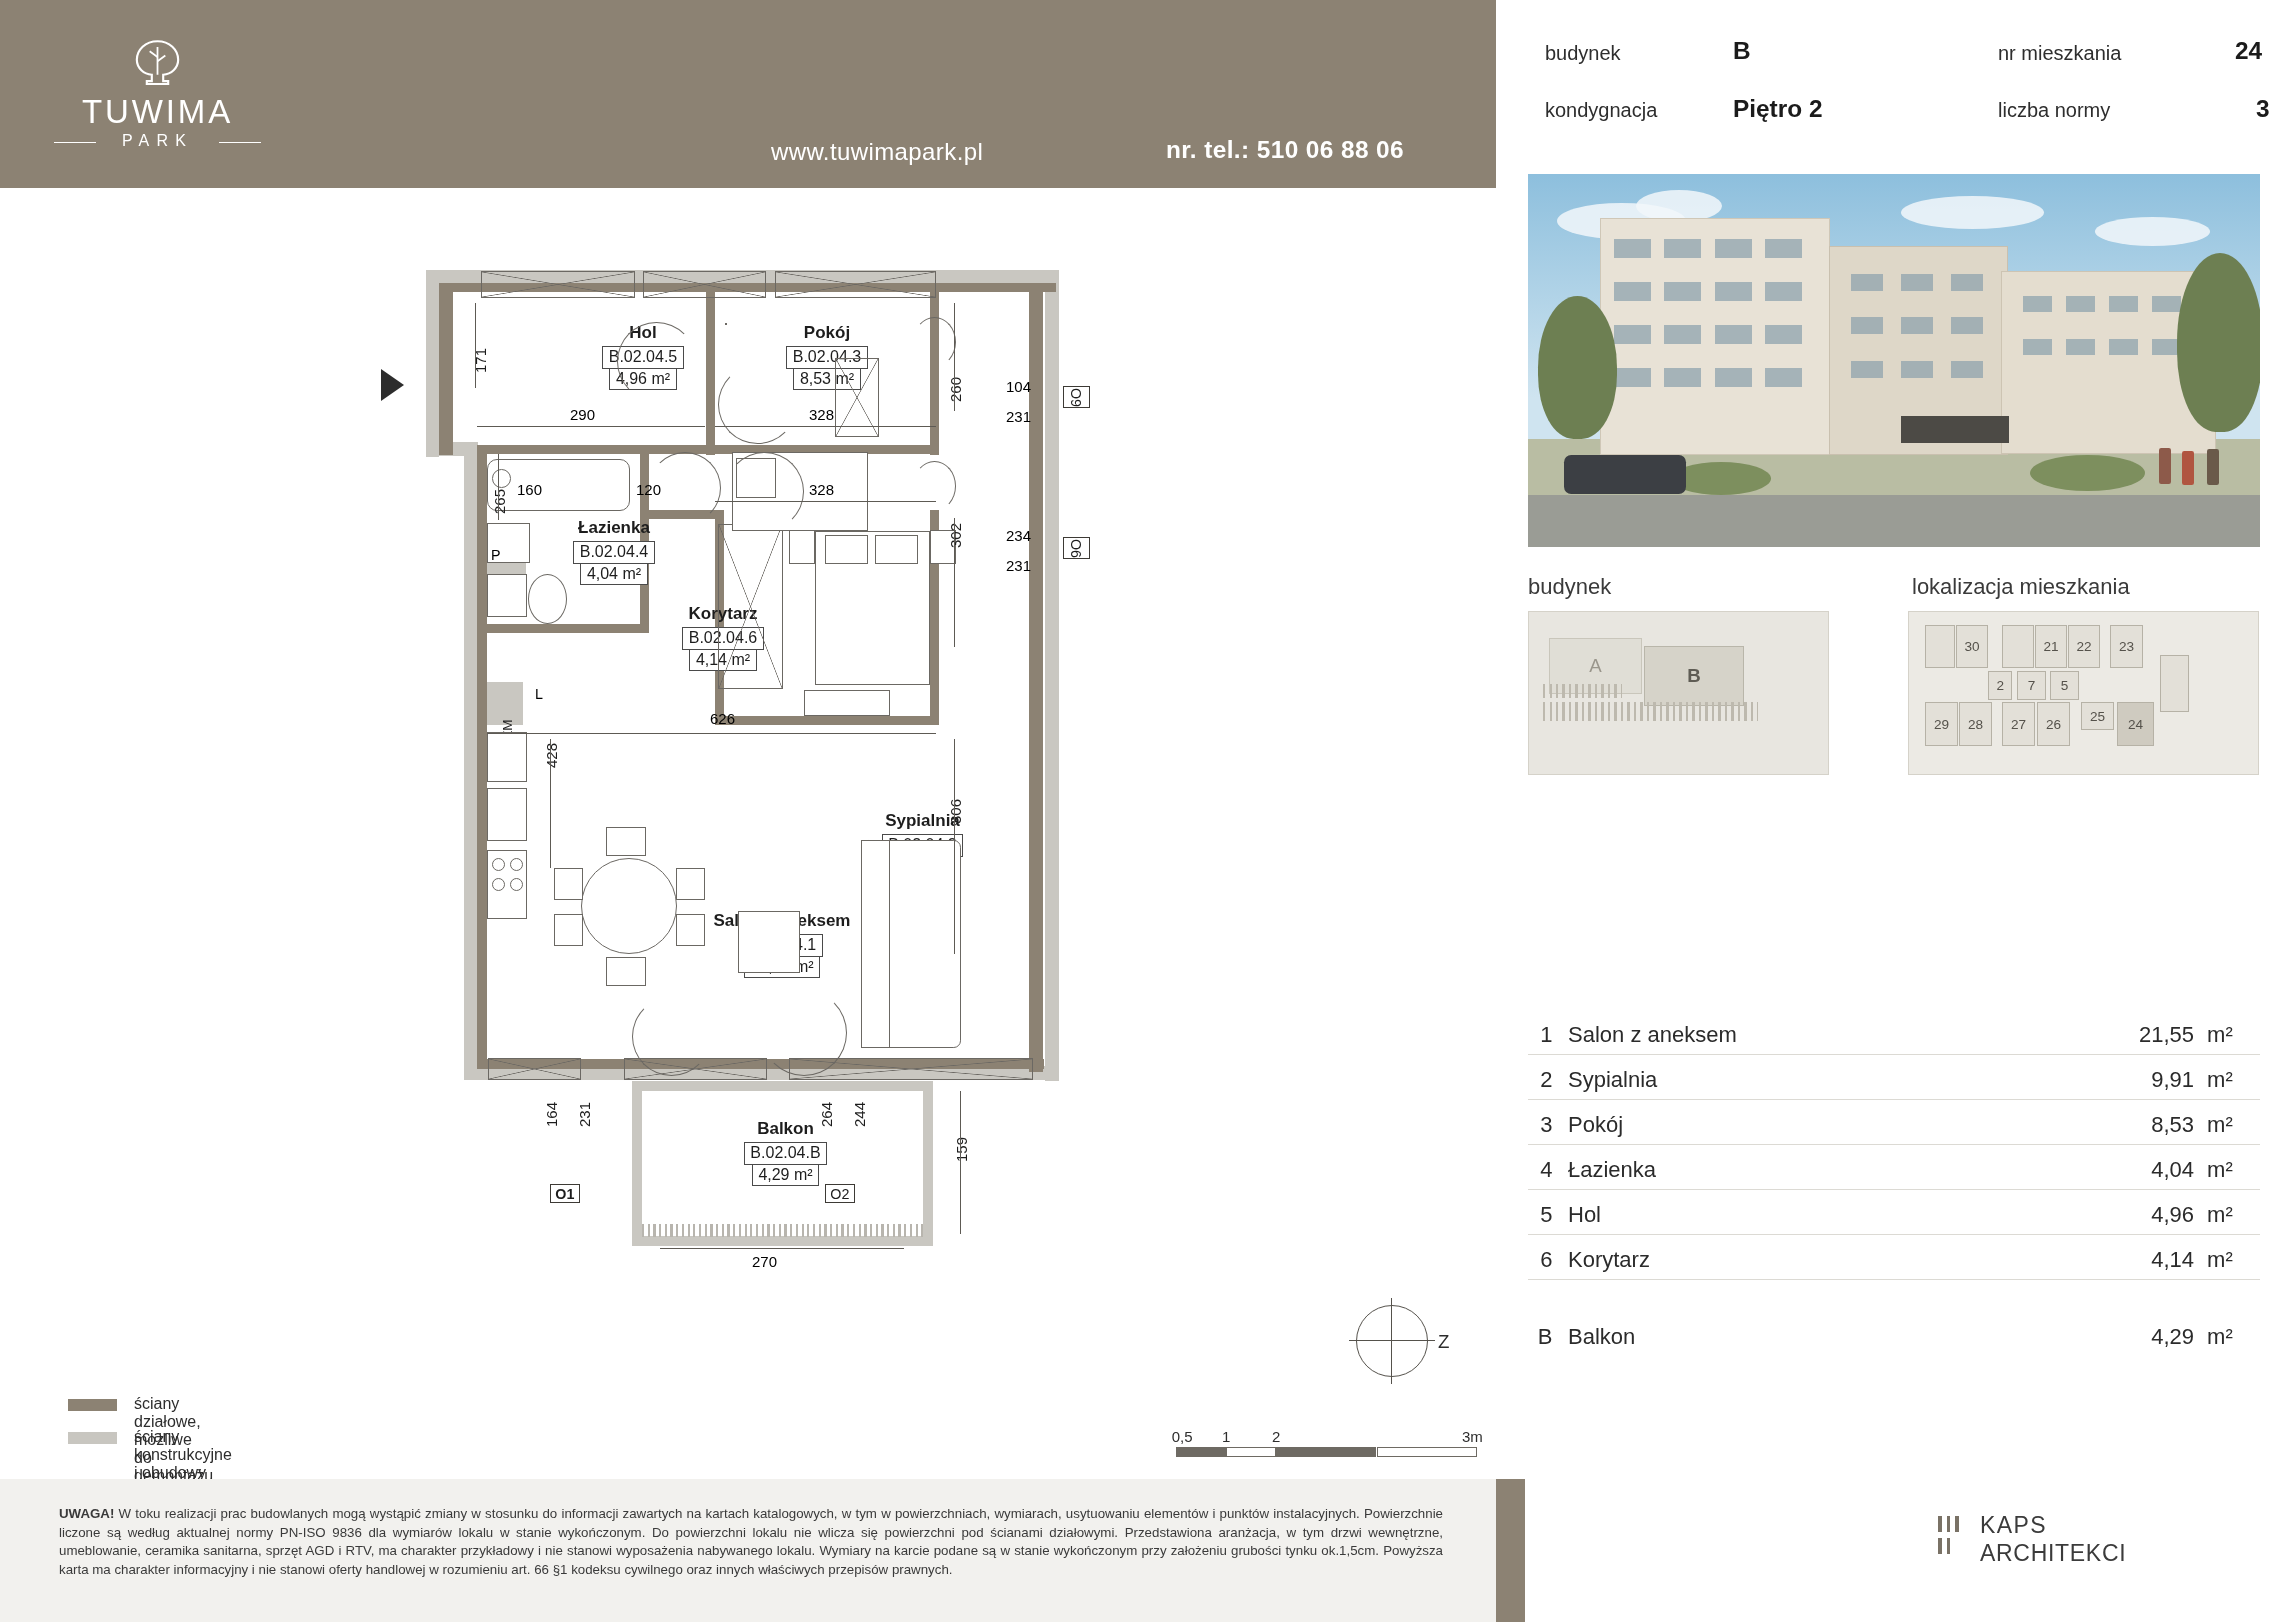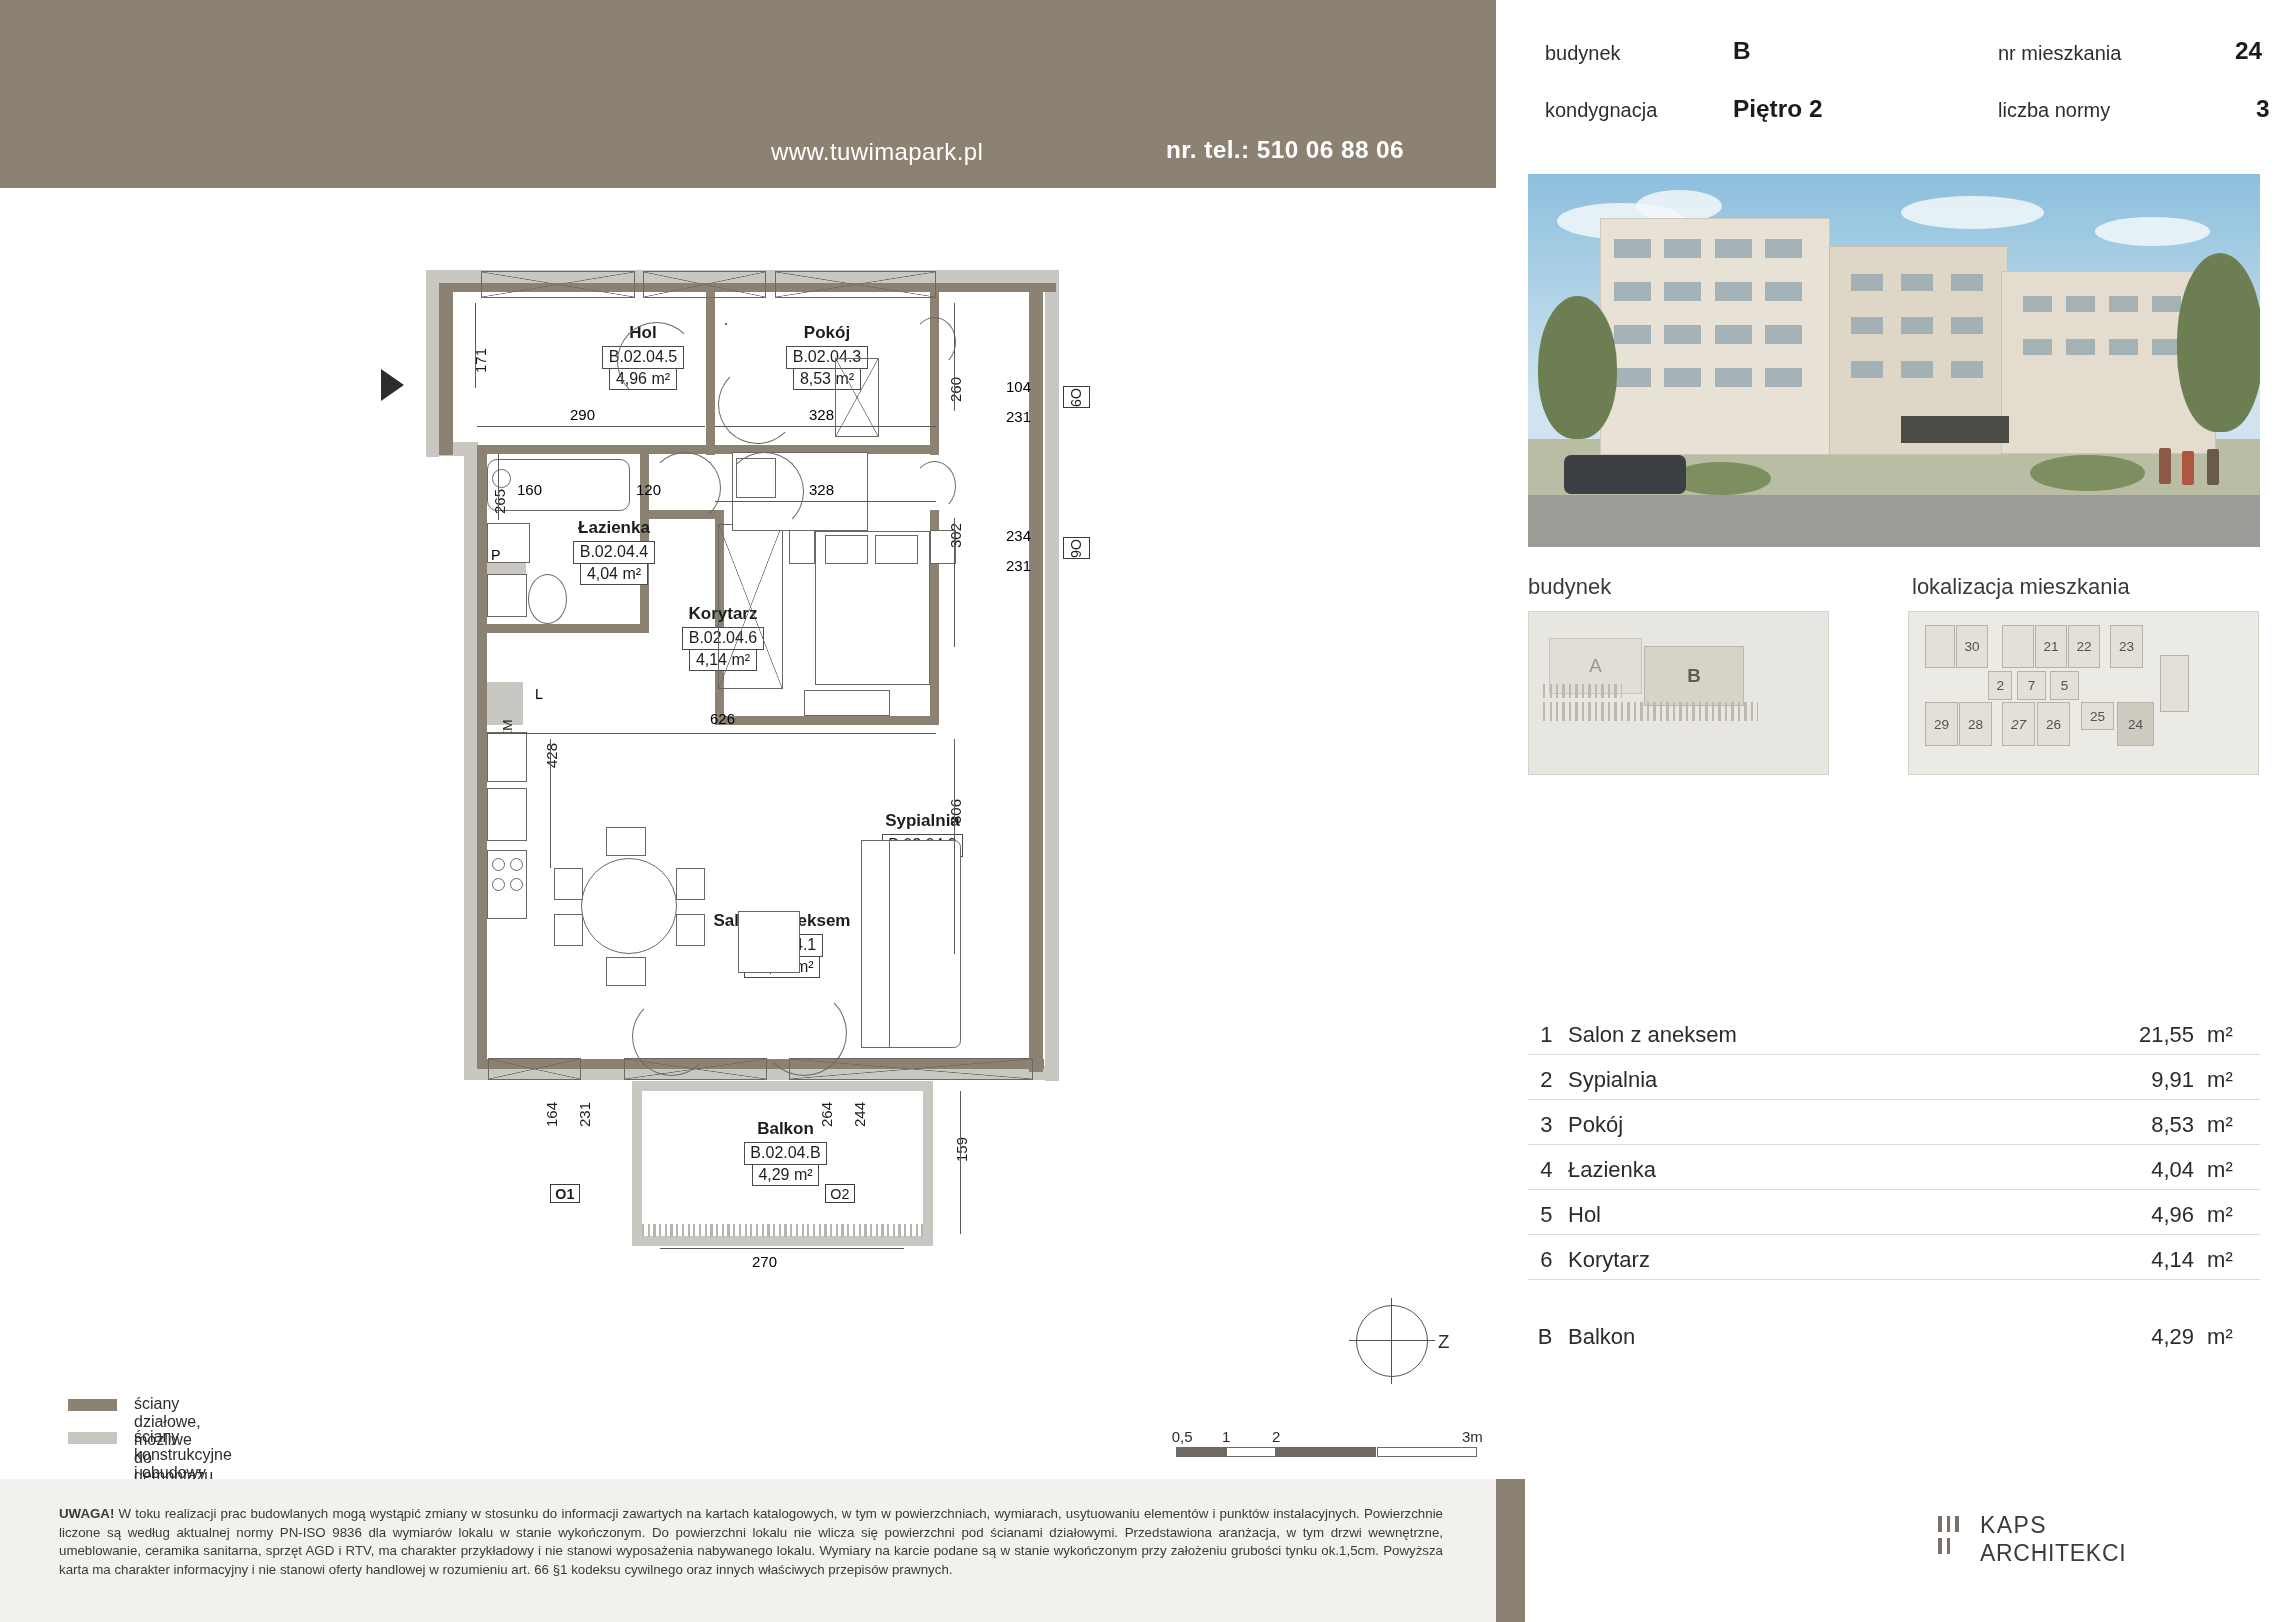--- a/index.html
+++ b/index.html
@@ -193,20 +193,31 @@
   .doorarc { position:absolute; border:1.1px solid #6b6863; border-radius:50%; background:transparent; }
 </style>
 </head>
 <body>
 
 <div class="page">
 
   <div class="topbar-left"></div>
   <div class="topbar-right"></div>
 
+  <div class="logo">
+    <svg width="79" height="57" viewBox="0 0 110 80">
+      <path d="M55 6 C38 6 26 18 26 32 C26 44 36 52 47 53 L47 62 L40 62 L40 66 L70 66 L70 62 L63 62 L63 53 C74 52 84 44 84 32 C84 18 72 6 55 6 Z" fill="none" stroke="#ffffff" stroke-width="3"></path>
+      <path d="M55 14 L55 53" stroke="#ffffff" stroke-width="2.5" fill="none"></path>
+      <path d="M55 28 L44 20 M55 34 L66 26" stroke="#ffffff" stroke-width="2.5" fill="none"></path>
+    </svg>
+    <div class="name">TUWIMA</div>
+    <div class="rule-l"></div>
+    <div class="rule-r"></div>
+    <div class="sub">PARK</div>
+  </div>
 
   <div class="www">www.tuwimapark.pl</div>
   <div class="tel">nr. tel.: 510 06 88 06</div>
 
   <div class="meta">
     <div class="lbl" style="left:49px; top:42px;">budynek</div>
     <div class="val big" style="left:237px; top:37px;">B</div>
     <div class="lbl" style="left:49px; top:99px;">kondygnacja</div>
     <div class="val big" style="left:237px; top:95px;">Piętro 2</div>
     <div class="lbl" style="left:502px; top:42px;">nr mieszkania</div>
@@ -288,21 +299,21 @@
     <div class="u" style="left:47px; top:13px; width:32px; height:43px;">30</div>
     <div class="u" style="left:93px; top:13px; width:32px; height:43px;"></div>
     <div class="u" style="left:126px; top:13px; width:32px; height:43px;">21</div>
     <div class="u" style="left:159px; top:13px; width:32px; height:43px;">22</div>
     <div class="u" style="left:201px; top:13px; width:33px; height:43px;">23</div>
     <div class="u" style="left:108px; top:59px; width:29px; height:29px;">7</div>
     <div class="u" style="left:141px; top:59px; width:29px; height:29px;">5</div>
     <div class="u" style="left:79px; top:59px; width:24.4px; height:29px;">2</div>
     <div class="u" style="left:16px; top:90px; width:33px; height:44px;">29</div>
     <div class="u" style="left:50px; top:90px; width:33px; height:44px;">28</div>
-    <div class="u" style="left:93px; top:90px; width:33px; height:44px;font-style:italic;">27</div>
+    <div class="u" style="left:93px; top:90px; width:33px; height:44px;">27</div>
     <div class="u" style="left:128px; top:90px; width:33px; height:44px;">26</div>
     <div class="u" style="left:172px; top:90px; width:33px; height:28px;">25</div>
     <div class="u hl" style="left:208px; top:90px; width:37px; height:44px;">24</div>
     <div class="u" style="left:251px; top:43px; width:29px; height:57px;"></div>
   </div>
 
   <div class="areas">
     <div class="area-row">
       <div class="no">1</div>
       <div class="nm">Salon z aneksem</div>

